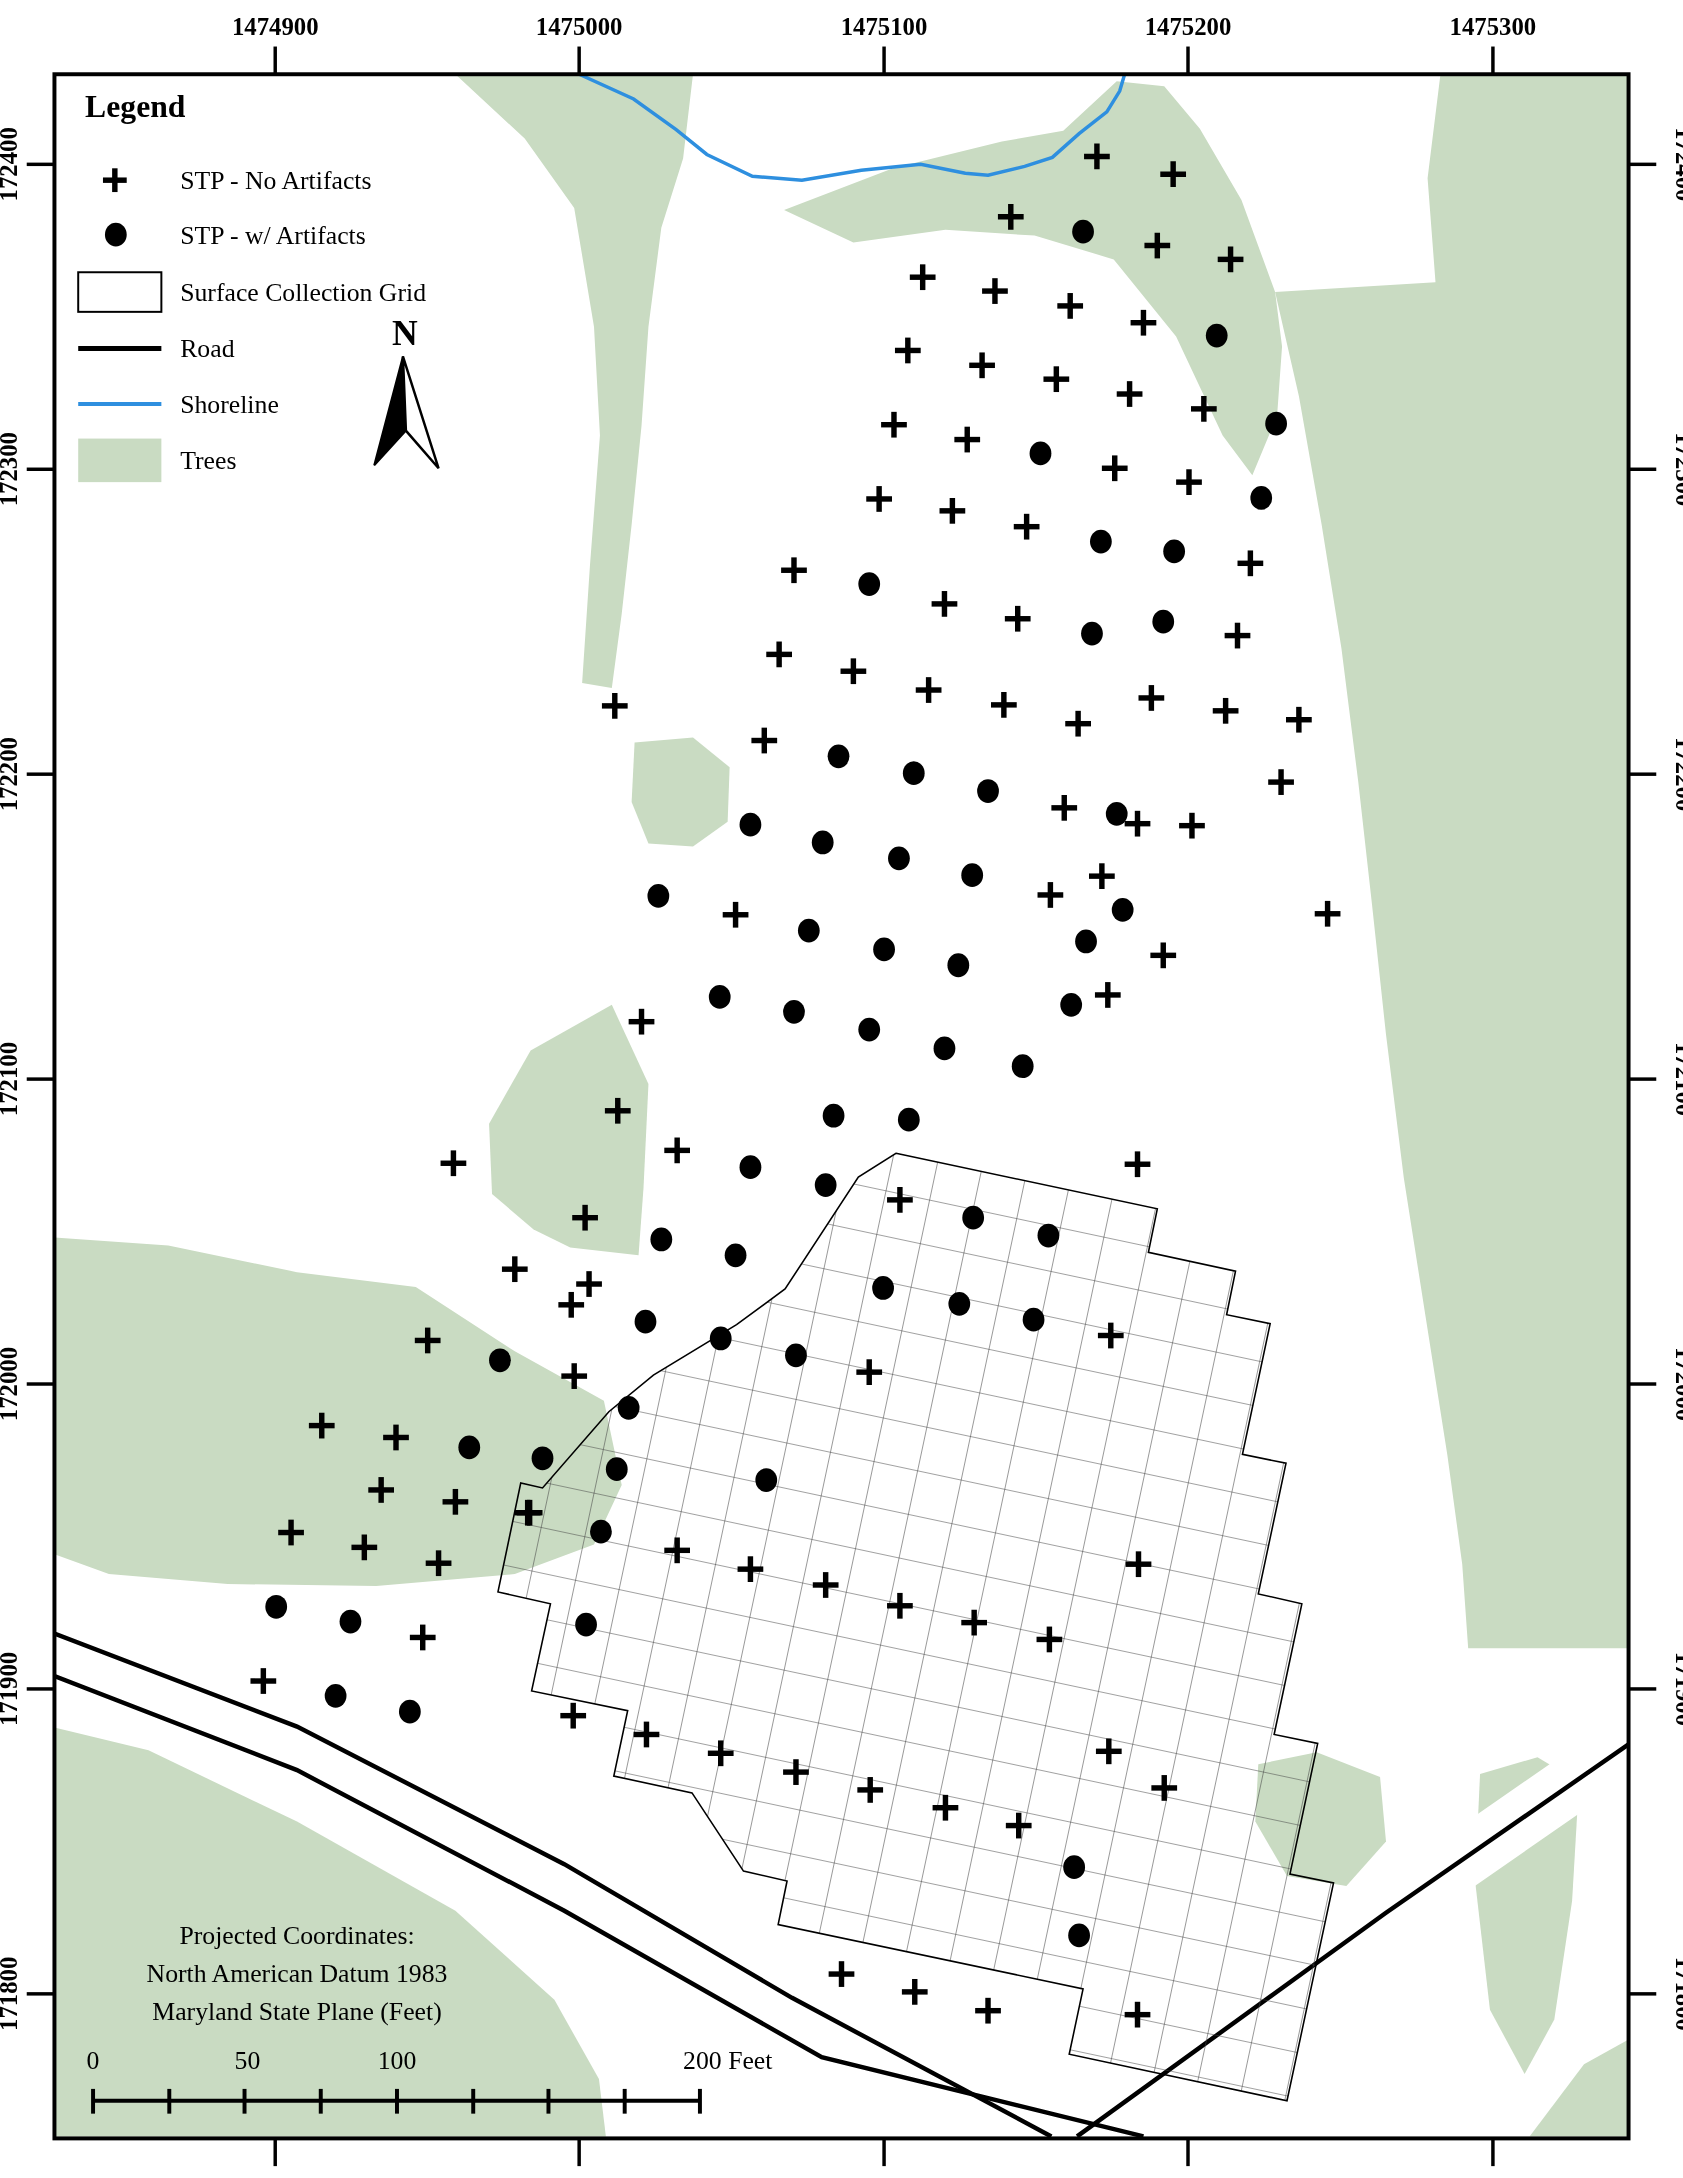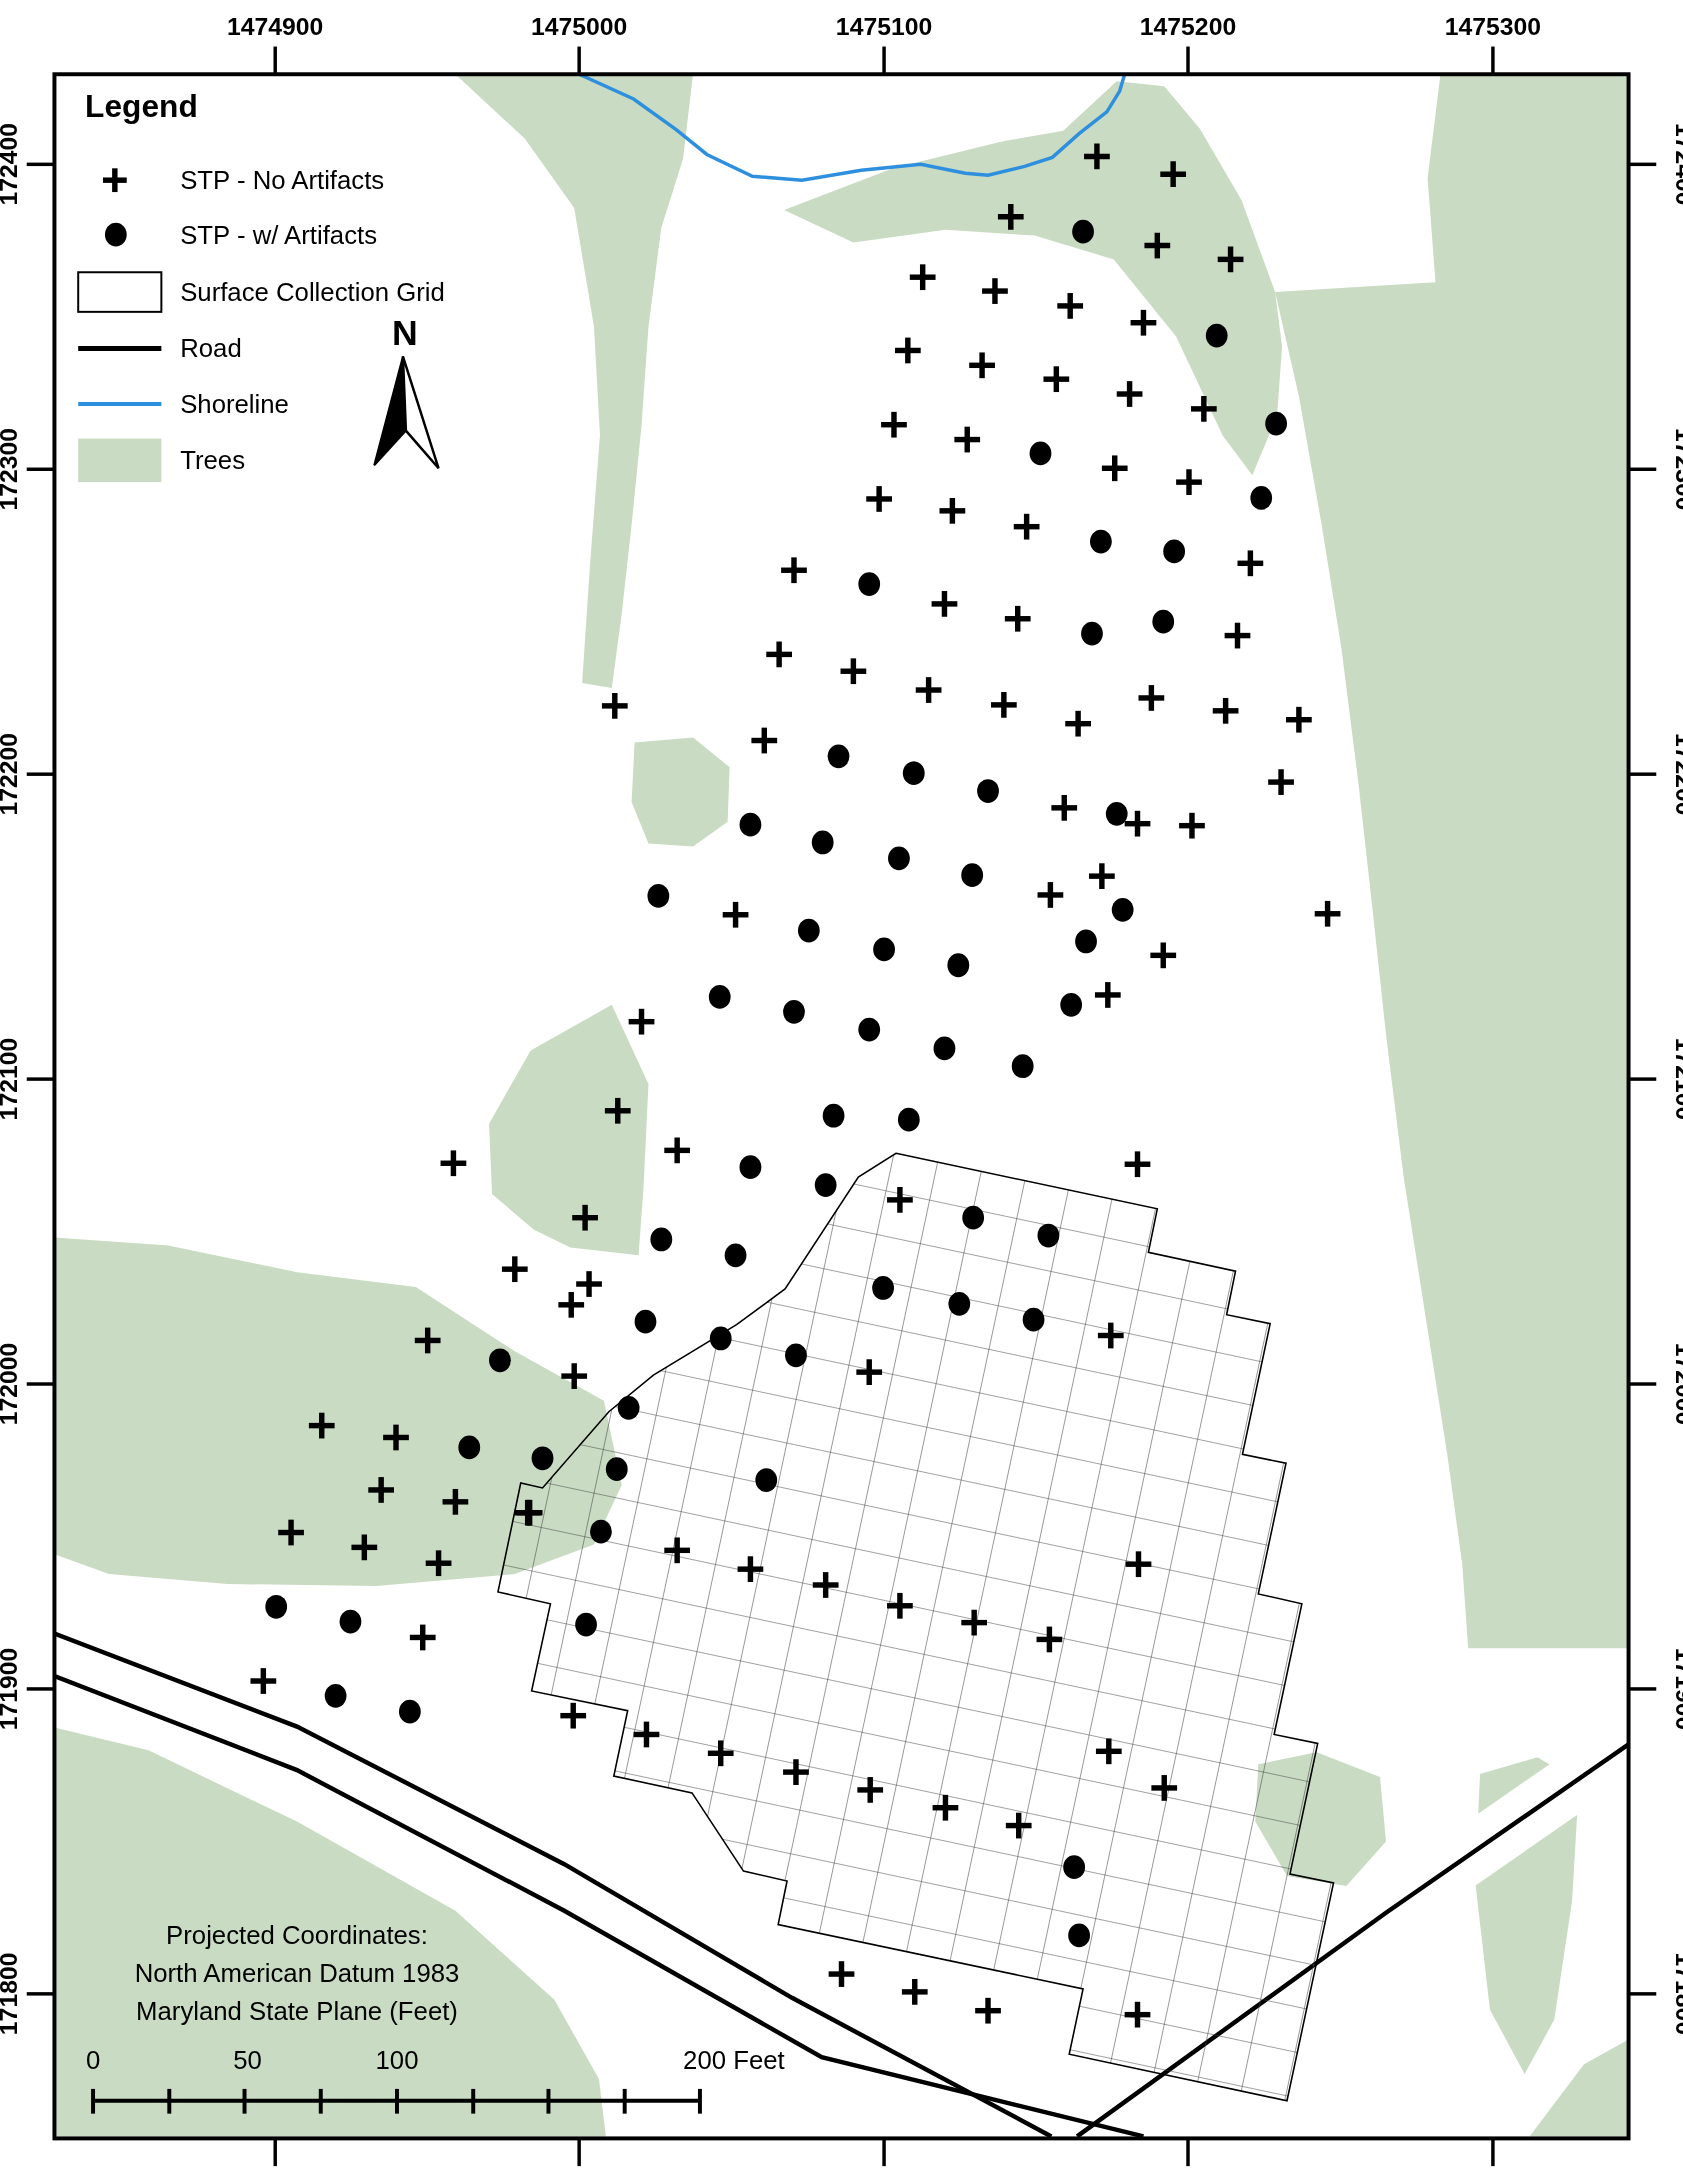--- a/index.html
+++ b/index.html
@@ -1,17 +1,17 @@
 <!DOCTYPE html>
 <html><head>
 <meta charset="utf-8">
 <style>
   html,body{margin:0;padding:0;background:#fff;}
   #page{position:relative;width:1683px;height:2178px;background:#fff;
-        font-family:Liberation Sans, sans-serif;overflow:hidden;}
+        font-family:Liberation Serif, serif;overflow:hidden;}
   svg{position:absolute;left:0;top:0;}
   text{fill:#000;}
   .axis-label{font-size:25px;font-weight:bold;}
   .legend-title{font-size:32px;font-weight:bold;}
   .legend-label{font-size:26px;}
   .note{font-size:26px;}
   .scale-label{font-size:26px;}
   .north-n{font-size:36px;font-weight:bold;}
 </style>
 </head>

